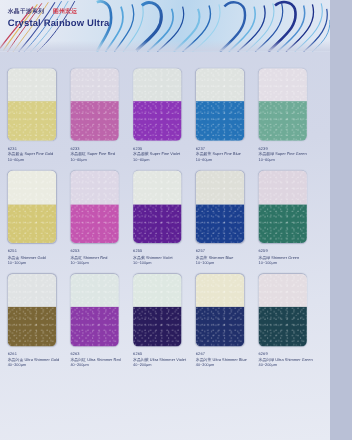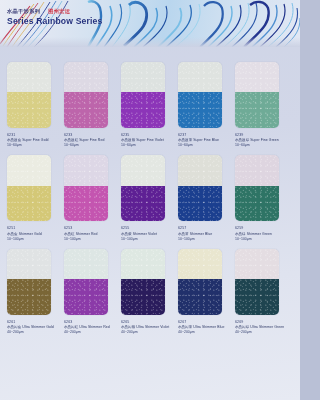--- a/index.html
+++ b/index.html
@@ -176,21 +176,21 @@
         <path d="M268,47 C283,34 297,21 292,3" stroke="#7ec0e8" stroke-width="1"></path>
         <path d="M276,47 C290,35 300,24 297,8" stroke="#2b4fa2" stroke-width="1.1"></path>
         <path d="M284,47 C296,36 300,30 300,18" stroke="#5ba2d8" stroke-width="0.9"></path>
       </g>
     </svg>
 
     <div class="title-block">
       <div class="title-cn">
         <span>水晶干涉系列</span><span class="accent">图州宏运</span>
       </div>
-      <div class="title-en">Series Rainbow Series</div>
+      <div class="title-en">Crystal Rainbow Ultra</div>
     </div>
 
     <div class="header-fade"></div>
   </div>
 
   <div class="grid" id="grid">
       <div class="row">
         <div class="cell">
           <div class="swatch">
             <div class="top" style="background: rgb(226, 229, 225);">

